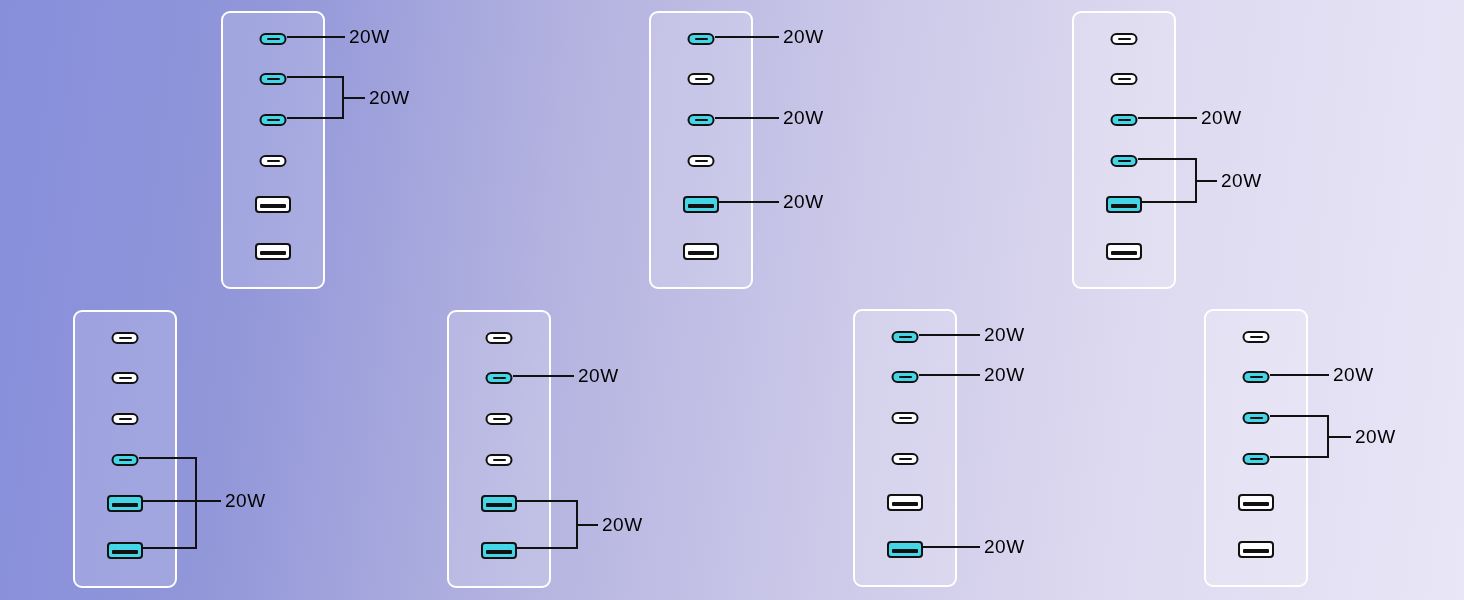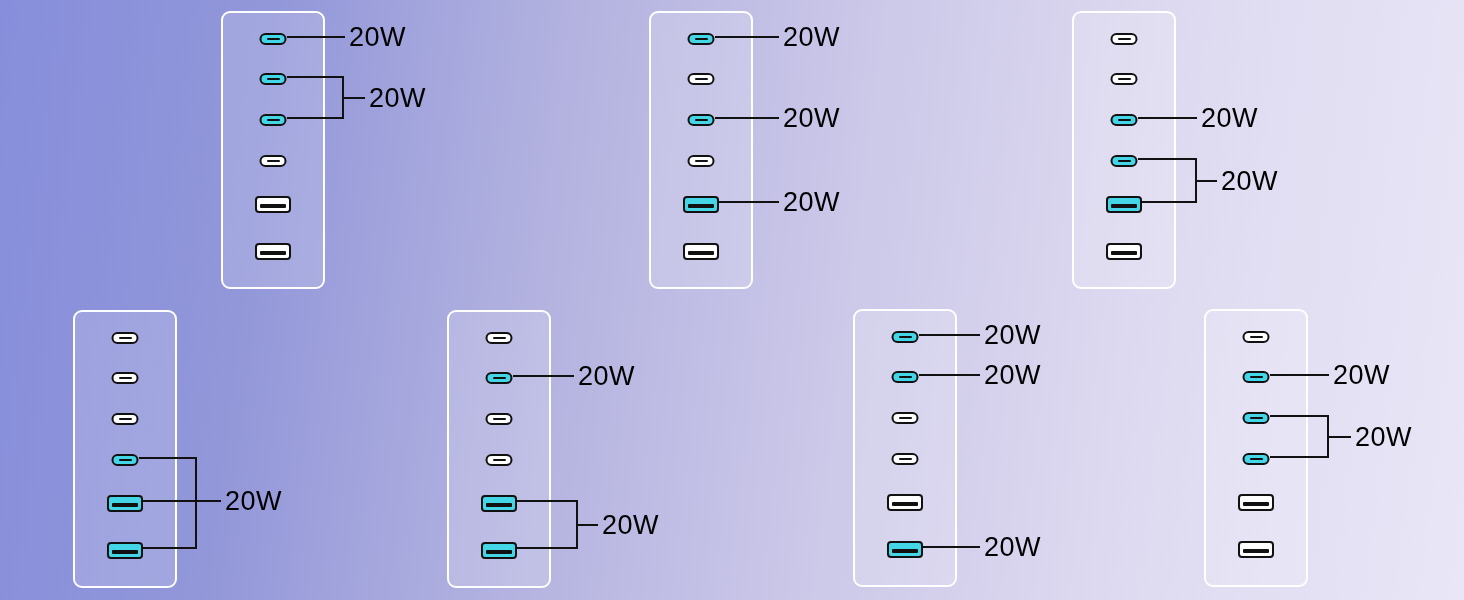--- a/index.html
+++ b/index.html
@@ -44,21 +44,21 @@
     border-radius: 2px;
   }
   .usb-c .bar { width: 13px; height: 2.5px; top: 50%; margin-top: -1.25px; }
   .usb-a .bar { width: 26px; height: 4.5px; bottom: 2.5px; border-radius: 1px; }
   .hline, .vline { position: absolute; background: var(--connector-line, #111111); }
   .hline { height: 2px; }
   .vline { width: 2px; }
   .power-label {
     position: absolute;
     color: var(--label-text, #000000);
-    font-size: 27px;
+    font-size: 19px;
     line-height: 32px;
     height: 32px;
     letter-spacing: 0.5px;
     white-space: nowrap;
   }
 </style>
 </head>
 <body style="--active-port-fill: #44d5e6; --inactive-port-fill: #ffffff; --port-outline: #111111; --connector-line: #111111; --label-text: #000000; --panel-border: #ffffff; --bg-gradient-left: #878edb; --bg-gradient-mid: #ccc9e9; --bg-gradient-right: #e9e6f7;">
 
 <div id="stage">

